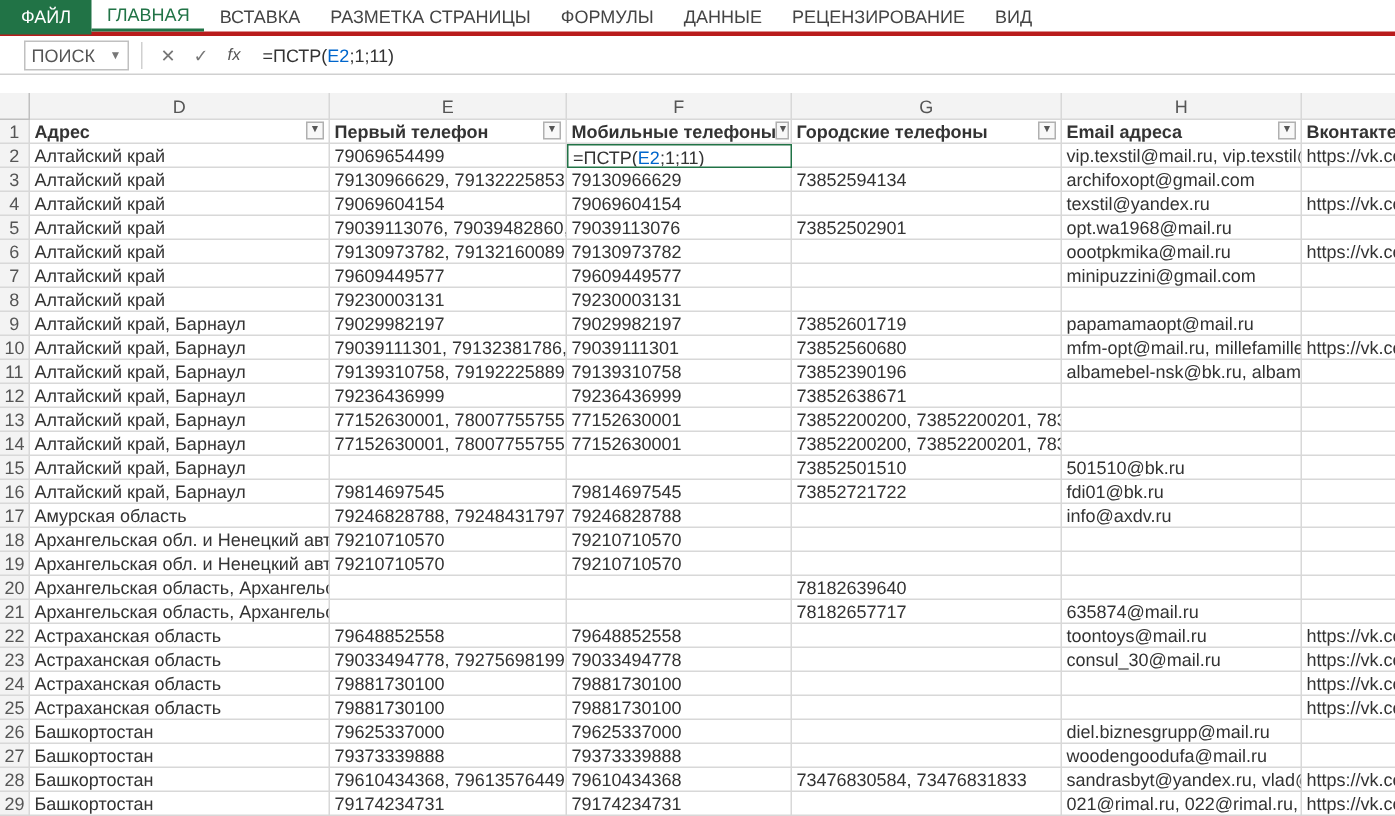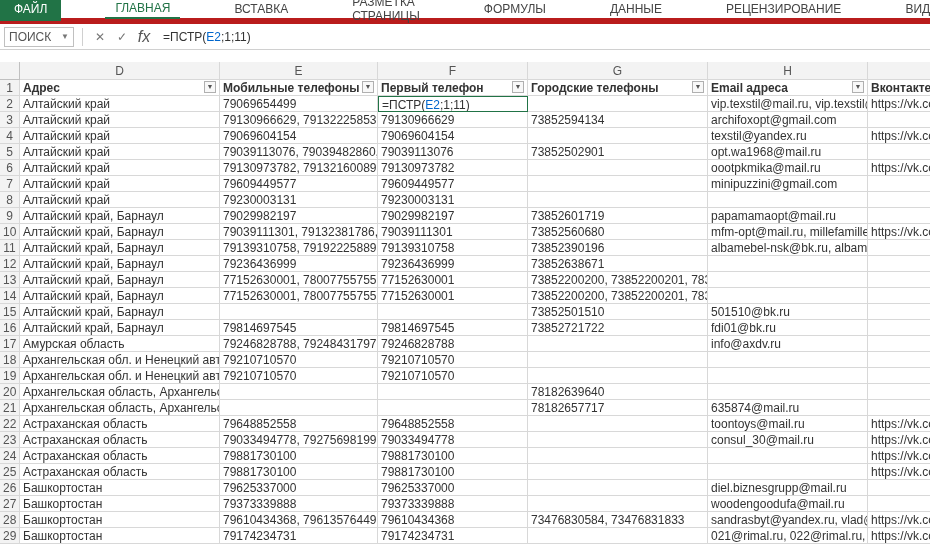--- a/index.html
+++ b/index.html
@@ -1,27 +1,27 @@
 <!DOCTYPE html>
 <html><head>
 <meta charset="utf-8">
 <style>
   * { box-sizing: border-box; margin: 0; padding: 0; }
   body { font-family: "Segoe UI", Tahoma, sans-serif; font-size: 12px; color: #333; background: #fff; overflow: hidden; width: 930px; height: 544px; }
   
-  .ribbon { background: #fff; border-bottom: 6px solid #b91c1c; display: flex; align-items: center; height: 24px; }
+  .ribbon { background: #fff; border-bottom: 3px solid #b91c1c; display: flex; align-items: center; height: 24px; }
   .file-tab { background: #217346; color: #fff; padding: 4px 14px; font-size: 12px; height: 24px; display: flex; align-items: center; }
-  .ribbon-tab { padding: 4px 10px; font-size: 12px; color: #444; cursor: pointer; height: 20px; display: flex; align-items: center; margin-left: 44px; }
+  .ribbon-tab { padding: 4px 10px; font-size: 12px; color: #444; cursor: pointer; height: 20px; display: flex; align-items: center; }
   .ribbon-tab.active { border-bottom: 2px solid #217346; color: #217346; }
   
-  .formula-bar { display: flex; align-items: center; height: 26px; border-bottom: 1px solid #d0d0d0; padding: 0 4px; gap: 4px; }
+  .formula-bar { display: flex; align-items: center; height: 26px; border-bottom: 1px solid #d0d0d0; padding: 0 16px; gap: 4px; }
   .name-box { width: 70px; border: 1px solid #c0c0c0; padding: 2px 4px; font-size: 12px; color: #555; display: flex; justify-content: space-between; align-items: center; }
   .fb-btn { width: 18px; height: 18px; display: flex; align-items: center; justify-content: center; color: #777; cursor: pointer; }
   .fb-sep { width: 1px; height: 18px; background: #d0d0d0; margin: 0 4px; }
-  .fb-fx { font-style: italic; color: #555; font-size: 16px; }
+  .fb-fx { font-style: italic; color: #555; font-size: 11px; }
   .formula-input { flex: 1; border: none; padding: 2px 6px; font-size: 12px; color: #333; }
   
   .grid { display: grid; grid-template-columns: 20px 200px 158px 150px 180px 160px 362px; font-size: 12px; }
   .col-header, .row-header, .cell { border-right: 1px solid #d8d8d8; border-bottom: 1px solid #d8d8d8; padding: 1px 3px; white-space: nowrap; overflow: hidden; text-overflow: clip; height: 16px; line-height: 14px; }
   .col-header { background: #f3f3f3; text-align: center; color: #555; height: 18px; line-height: 16px; }
   .row-header { background: #f3f3f3; text-align: center; color: #555; }
   .corner { background: #f3f3f3; border-right: 1px solid #c0c0c0; border-bottom: 1px solid #c0c0c0; height: 18px; }
   .header-cell { font-weight: bold; display: flex; justify-content: space-between; }
   .dd { width: 12px; height: 12px; border: 1px solid #b0b0b0; display: inline-flex; align-items: center; justify-content: center; font-size: 7px; color: #555; background: #f8f8f8; }
   .active-cell { border: 1px solid #217346 !important; position: relative; }
@@ -64,25 +64,25 @@
     <div class="col-header">F</div>
     <div class="col-header">G</div>
     <div class="col-header">H</div>
     <div class="col-header">I</div>
     <div class="row-header">1</div>
     <div class="cell header-cell">
       <span>Адрес</span>
       <span class="dd">▼</span>
     </div>
     <div class="cell header-cell">
+      <span>Первый телефон</span>
+      <span class="dd">▼</span>
+    </div>
+    <div class="cell header-cell">
       <span>Мобильные телефоны</span>
-      <span class="dd">▼</span>
-    </div>
-    <div class="cell header-cell">
-      <span>Первый телефон</span>
       <span class="dd">▼</span>
     </div>
     <div class="cell header-cell">
       <span>Городские телефоны</span>
       <span class="dd">▼</span>
     </div>
     <div class="cell header-cell">
       <span>Email адреса</span>
       <span class="dd">▼</span>
     </div>

